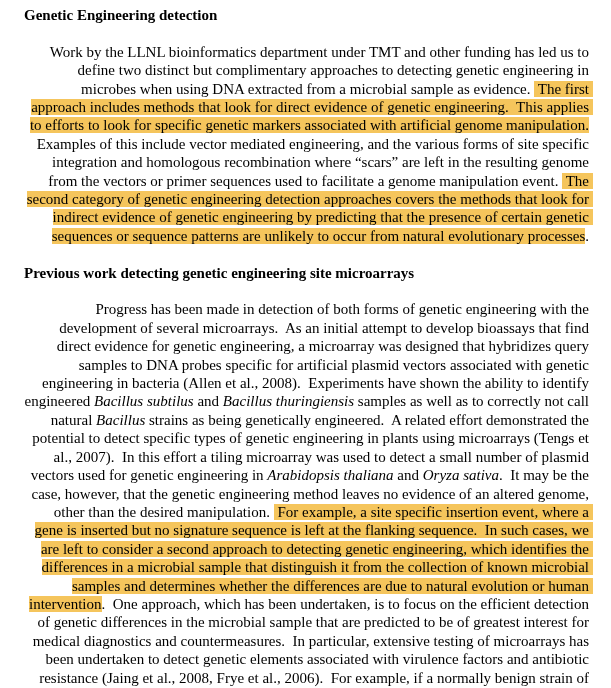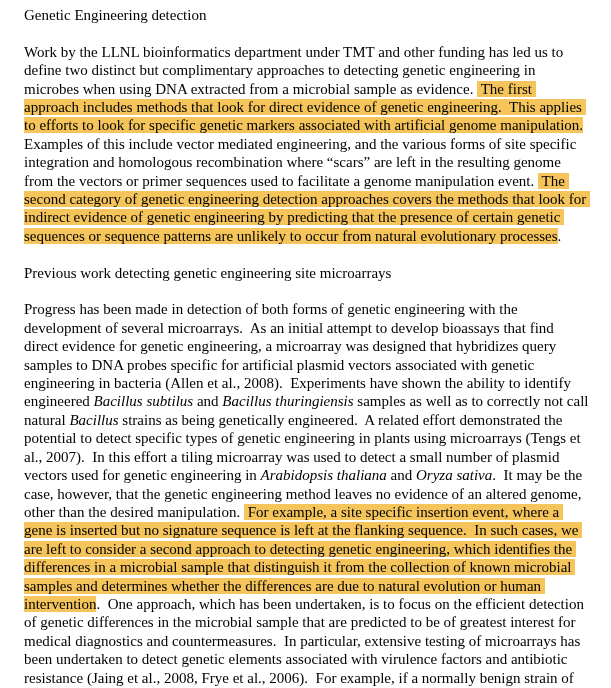--- a/index.html
+++ b/index.html
@@ -17,30 +17,30 @@
   .page {
     box-sizing: border-box;
     width: 611px;
     height: 688px;
     padding: 6px 22px 10px 24px;
     background: #ffffff;
   }
   .heading {
     font-size: 15px;
     line-height: 18.4px;
-    font-weight: normal;
+    font-weight: bold;
     margin: 0 0 18.4px 0;
     white-space: pre-wrap;
   }
   .paragraph {
     font-size: 15px;
     line-height: 18.4px;
     margin: 0 0 18.4px 0;
     white-space: pre-wrap;
-    text-align: left;
+    text-align: right;
   }
   .paragraph:last-child { margin-bottom: 0; }
   .hl { background-color: var(--hl, #F5C55C); }
   .it { font-style: italic; }
 </style>
 </head>
 <body>
 
 <div class="page">
   <div>

